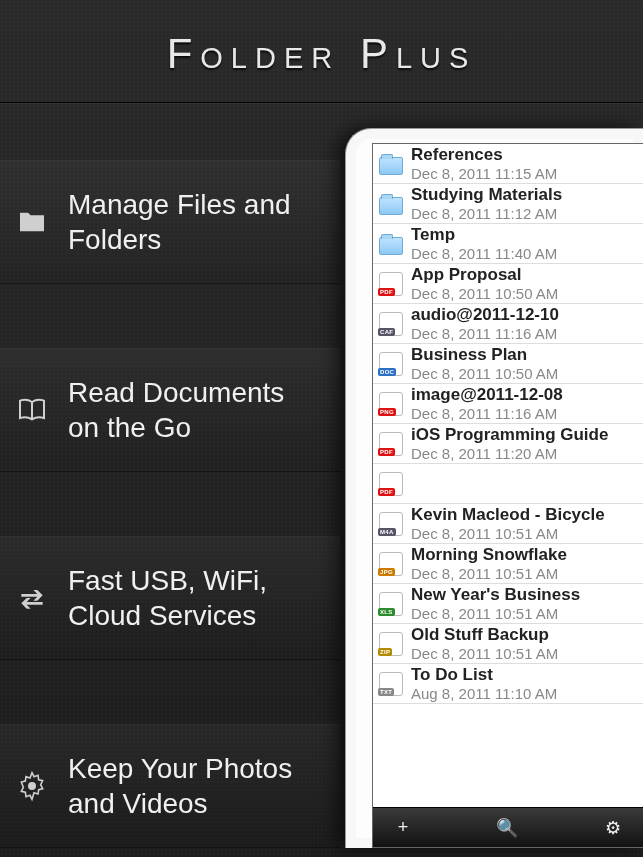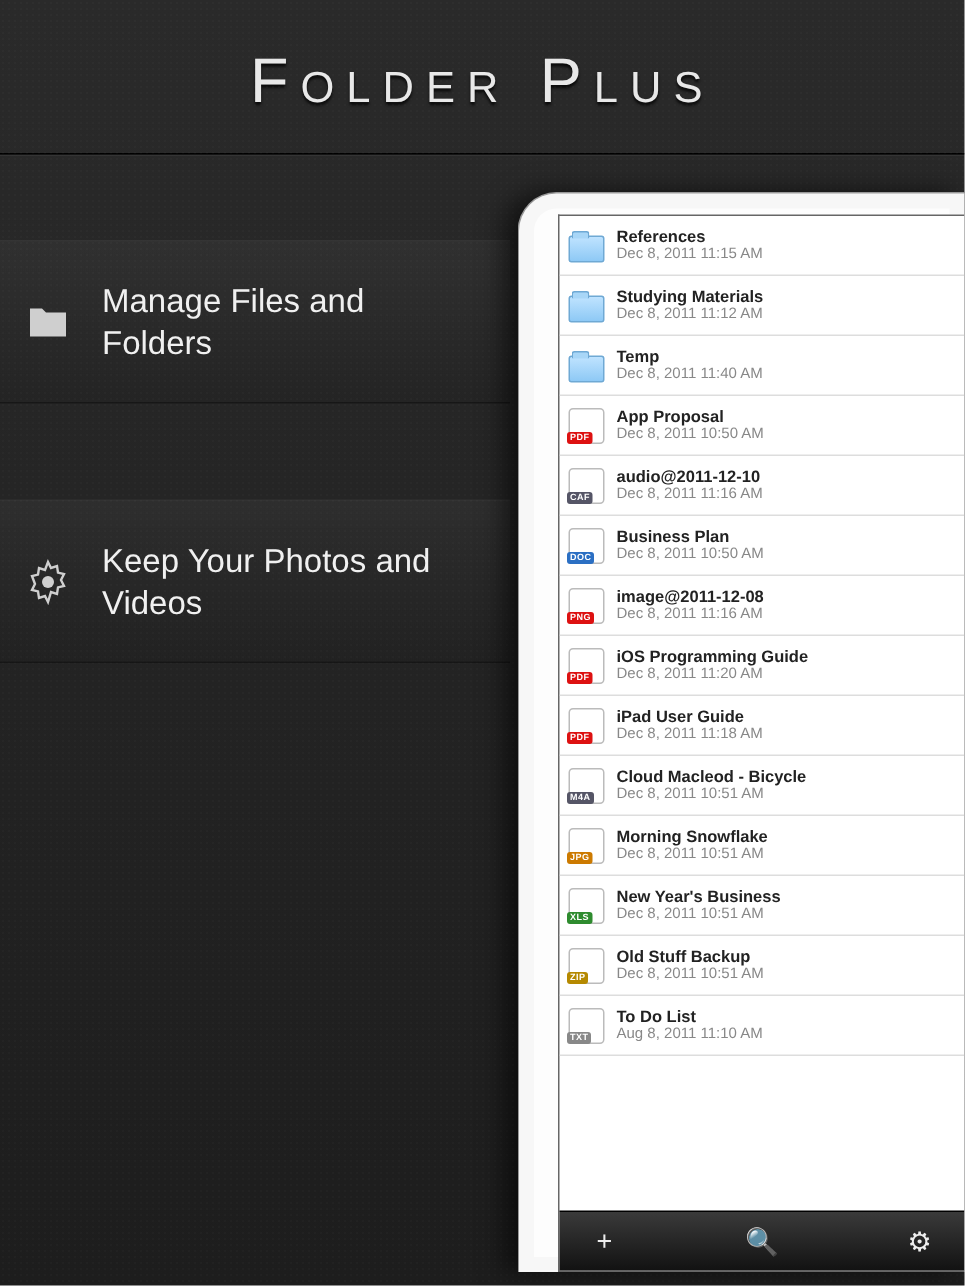--- a/index.html
+++ b/index.html
@@ -47,21 +47,21 @@
     margin-bottom: 64px;
   }
   .feature .icon {
     width: 36px; height: 36px;
     flex: 0 0 36px;
     display: flex; align-items: center; justify-content: center;
     color: #cfcfcf;
   }
   .feature .label {
     color: #f0f0f0;
-    font-size: 22px;
+    font-size: 28px;
     line-height: 1.25;
     font-weight: 400;
   }
 
   
   .device {
     position: absolute;
     right: 0;
     top: 128px;
     width: 298px;
@@ -116,22 +116,22 @@
   }
   .ficon.file { background:#fff; border:1px solid #bbb; }
   .ficon.file::after {
     content: attr(data-badge);
     position:absolute; bottom:-1px; left:-2px;
     font-size:6px; padding:1px 2px; border-radius:2px;
     background: var(--badge,#777); color:#fff;
     letter-spacing:0.3px;
   }
   .row .meta { display:flex; flex-direction:column; justify-content:center; min-width:0; }
-  .row .name { font-size: 11px; font-weight: bold; color:#222; white-space:nowrap; overflow:hidden; text-overflow:ellipsis; max-width: 210px;}
-  .row .ts   { font-size: 10px; color:#888; }
+  .row .name { font-size: 17px; font-weight: bold; color:#222; white-space:nowrap; overflow:hidden; text-overflow:ellipsis; max-width: 210px;}
+  .row .ts   { font-size: 15px; color:#888; }
 
   .toolbar {
     height: 40px;
     background: linear-gradient(#3a3a3a,#121212);
     border-top: 1px solid #000;
     display: flex;
     align-items: center;
     justify-content: space-between;
     padding: 0 18px;
     color: #eee;
@@ -147,20 +147,37 @@
     <div class="feature">
       <span class="icon">
         <svg viewBox="0 0 24 24" width="32" height="32" fill="#cfcfcf">
           <path d="M3 5h6l2 2h10v12H3z"></path>
         </svg>
       </span>
       <span class="label">Manage Files and Folders</span>
     </div>
     <div class="feature">
       <span class="icon">
+        <svg viewBox="0 0 24 24" width="32" height="32" fill="none" stroke="#cfcfcf" stroke-width="1.5">
+          <path d="M3 5c3-1 6-1 9 1 3-2 6-2 9-1v13c-3-1-6-1-9 1-3-2-6-2-9-1z"></path>
+          <path d="M12 6v13"></path>
+        </svg>
+      </span>
+      <span class="label">Read Documents on the Go</span>
+    </div>
+    <div class="feature">
+      <span class="icon">
+        <svg viewBox="0 0 24 24" width="32" height="32" fill="#cfcfcf">
+          <path d="M4 9h12l-3-3h3l4 4-4 4h-3l3-3H4zM20 17H8l3 3H8l-4-4 4-4h3l-3 3h12z"></path>
+        </svg>
+      </span>
+      <span class="label">Fast USB, WiFi, Cloud Services</span>
+    </div>
+    <div class="feature">
+      <span class="icon">
         <svg viewBox="0 0 24 24" width="32" height="32" fill="#cfcfcf">
           <circle cx="12" cy="12" r="3"></circle>
           <path d="M12 2l1.5 3 3-1 .5 3.3 3 .7-1.5 3 1.5 3-3 .7-.5 3.3-3-1L12 22l-1.5-3-3 1-.5-3.3-3-.7 1.5-3L4 9l3-.7.5-3.3 3 1z" fill="none" stroke="#cfcfcf" stroke-width="1.2"></path>
         </svg>
       </span>
       <span class="label">Keep Your Photos and Videos</span>
     </div>
   </div>
 
 <div class="device">
@@ -217,29 +234,25 @@
         </div>
         <div class="row">
           <span class="ficon file" style="--badge:#d11" data-badge="PDF"></span>
           <span class="meta">
             <span class="name">iOS Programming Guide</span>
             <span class="ts">Dec 8, 2011 11:20 AM</span>
           </span>
         </div>
         <div class="row">
           <span class="ficon file" style="--badge:#d11" data-badge="PDF"></span>
-          <span class="meta">
-            <span class="name">iPad User Guide</span>
-            <span class="ts">Dec 8, 2011 11:18 AM</span>
-          </span>
         </div>
         <div class="row">
           <span class="ficon file" style="--badge:#556" data-badge="M4A"></span>
           <span class="meta">
-            <span class="name">Cloud Macleod - Bicycle</span>
+            <span class="name">Kevin Macleod - Bicycle</span>
             <span class="ts">Dec 8, 2011 10:51 AM</span>
           </span>
         </div>
         <div class="row">
           <span class="ficon file" style="--badge:#cc7a00" data-badge="JPG"></span>
           <span class="meta">
             <span class="name">Morning Snowflake</span>
             <span class="ts">Dec 8, 2011 10:51 AM</span>
           </span>
         </div>

